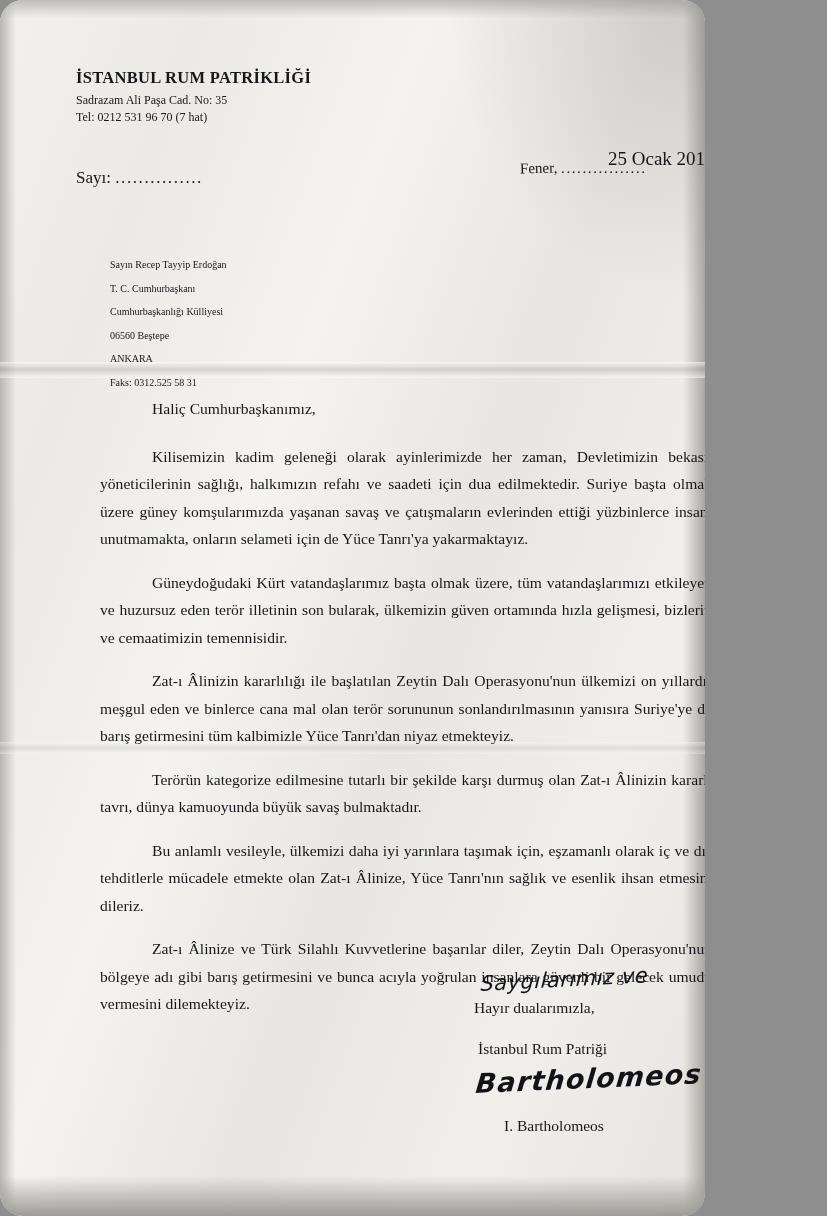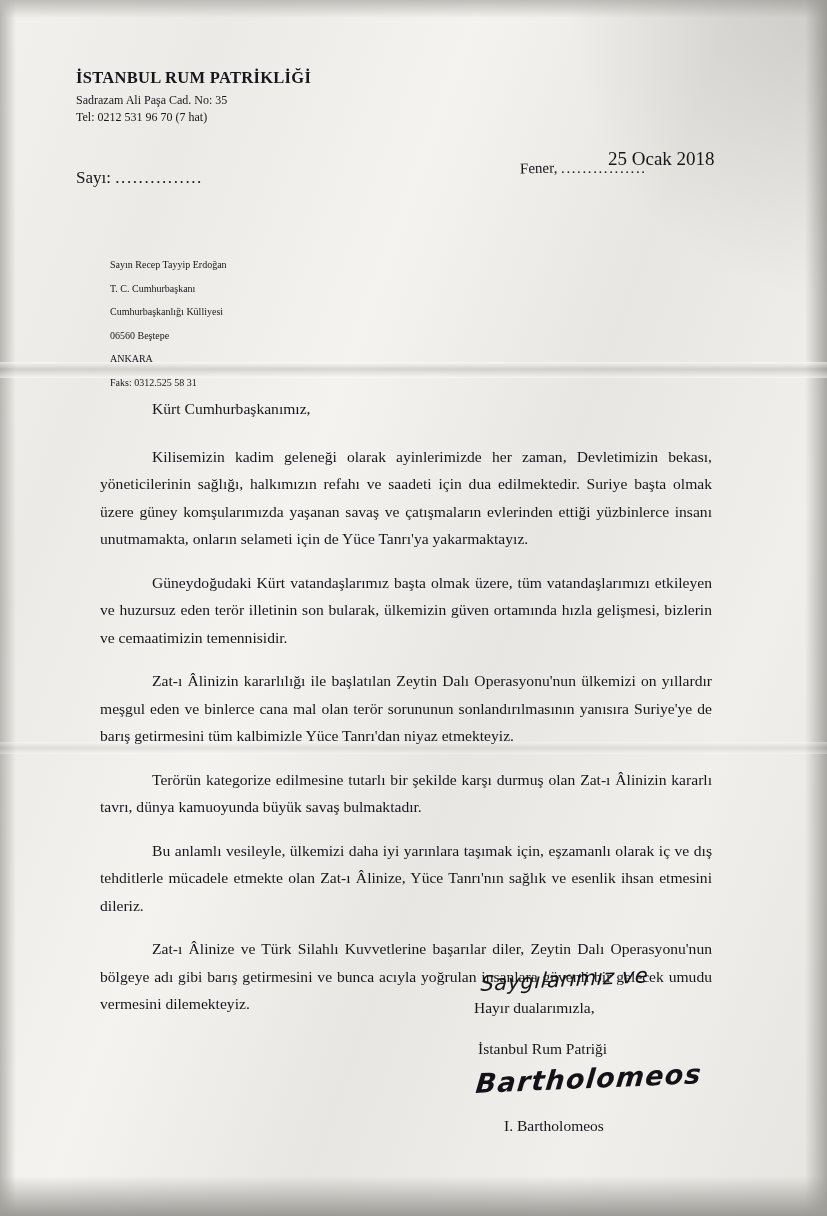--- a/index.html
+++ b/index.html
@@ -9,25 +9,26 @@
   }
   body {
     width: 827px;
     height: 1216px;
     overflow: hidden;
     font-family: "Liberation Serif", serif;
   }
 
   .page {
     position: relative;
-    width: 827px;
+    width: 705px;
     height: 1216px;
     background:
       linear-gradient(110deg, #f2f1ee 0%, #eceae6 18%, #f4f3f0 38%, #e8e6e2 58%, #f1efec 78%, #e6e4df 100%);
     overflow: hidden;
+    border-radius: 23px;
   }
 
   
   .edge-left {
     position: absolute;
     left: 0; top: 0; bottom: 0;
     width: 16px;
     background: linear-gradient(90deg, #b9b7b2 0%, rgba(185,183,178,0) 100%);
     pointer-events: none;
   }
@@ -249,21 +250,21 @@
     <div class="addressee">
       <div>Sayın Recep Tayyip Erdoğan</div>
       <div>T. C. Cumhurbaşkanı</div>
       <div>Cumhurbaşkanlığı Külliyesi</div>
       <div>06560 Beştepe</div>
       <div>ANKARA</div>
       <div>Faks: 0312.525 58 31</div>
     </div>
 
     <div class="body">
-      <div class="salutation">Kürt Cumhurbaşkanımız,</div>
+      <div class="salutation">Haliç Cumhurbaşkanımız,</div>
       <p>Kilisemizin kadim geleneği olarak ayinlerimizde her zaman, Devletimizin bekası, yöneticilerinin sağlığı, halkımızın refahı ve saadeti için dua edilmektedir. Suriye başta olmak üzere güney komşularımızda yaşanan savaş ve çatışmaların evlerinden ettiği yüzbinlerce insanı unutmamakta, onların selameti için de Yüce Tanrı'ya yakarmaktayız.</p>
       <p>Güneydoğudaki Kürt vatandaşlarımız başta olmak üzere, tüm vatandaşlarımızı etkileyen ve huzursuz eden terör illetinin son bularak, ülkemizin güven ortamında hızla gelişmesi, bizlerin ve cemaatimizin temennisidir.</p>
       <p>Zat-ı Âlinizin kararlılığı ile başlatılan Zeytin Dalı Operasyonu'nun ülkemizi on yıllardır meşgul eden ve binlerce cana mal olan terör sorununun sonlandırılmasının yanısıra Suriye'ye de barış getirmesini tüm kalbimizle Yüce Tanrı'dan niyaz etmekteyiz.</p>
       <p>Terörün kategorize edilmesine tutarlı bir şekilde karşı durmuş olan Zat-ı Âlinizin kararlı tavrı, dünya kamuoyunda büyük savaş bulmaktadır.</p>
       <p>Bu anlamlı vesileyle, ülkemizi daha iyi yarınlara taşımak için, eşzamanlı olarak iç ve dış tehditlerle mücadele etmekte olan Zat-ı Âlinize, Yüce Tanrı'nın sağlık ve esenlik ihsan etmesini dileriz.</p>
       <p>Zat-ı Âlinize ve Türk Silahlı Kuvvetlerine başarılar diler, Zeytin Dalı Operasyonu'nun bölgeye adı gibi barış getirmesini ve bunca acıyla yoğrulan insanlara güvenli bir gelecek umudu vermesini dilemekteyiz.</p>
     </div>
 
     <div class="closing">
       <span class="sig-script">Saygılarımız ve</span>

